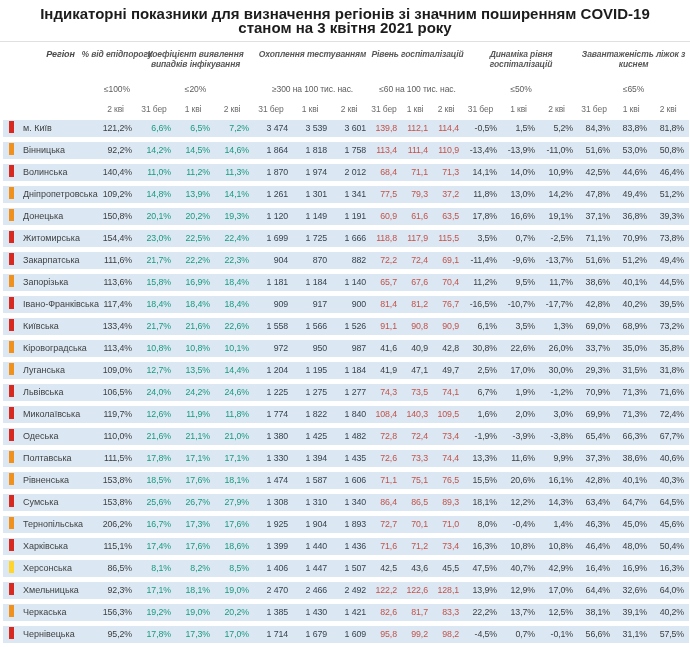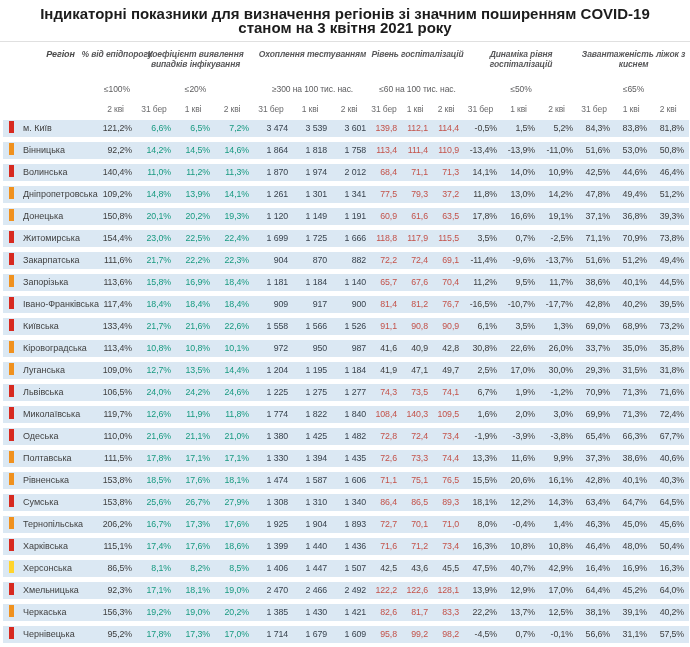--- a/index.html
+++ b/index.html
@@ -552,21 +552,21 @@
     <td class="num cell-test">2 470</td>
     <td class="num cell-test">2 466</td>
     <td class="num cell-test">2 492</td>
     <td class="num cell-hosp">122,2</td>
     <td class="num cell-hosp">122,6</td>
     <td class="num cell-hosp">128,1</td>
     <td class="num cell-dyn">13,9%</td>
     <td class="num cell-dyn">12,9%</td>
     <td class="num cell-dyn">17,0%</td>
     <td class="num cell-beds">64,4%</td>
-    <td class="num cell-beds">45,2%</td>
+    <td class="num cell-beds">32,6%</td>
     <td class="num cell-beds">64,0%</td>
   </tr>
         <tr>
     <td class="cell-region">
       <span class="marker marker--orange"></span><span>Черкаська</span>
     </td>
     <td class="num cell-epid">156,3%</td>
     <td class="num cell-coef">19,2%</td>
     <td class="num cell-coef">19,0%</td>
     <td class="num cell-coef">20,2%</td>

